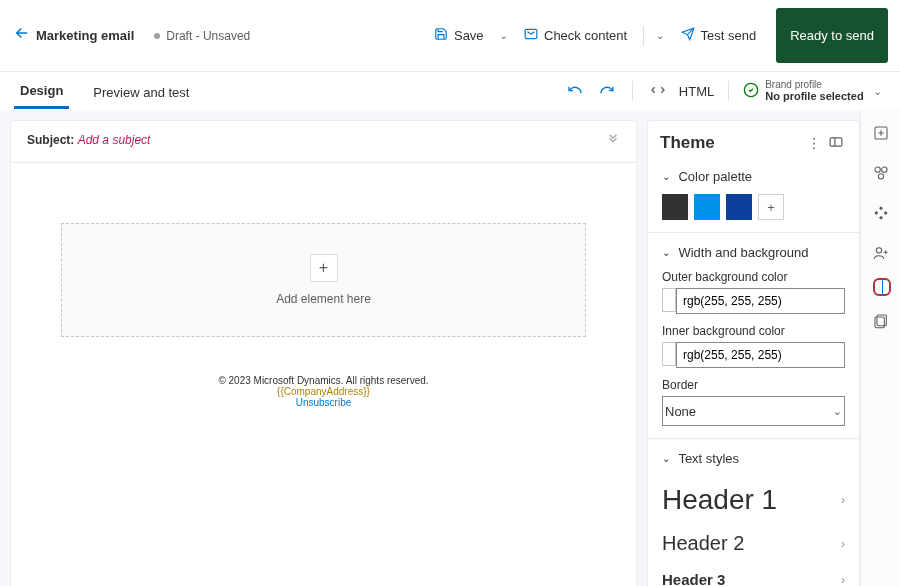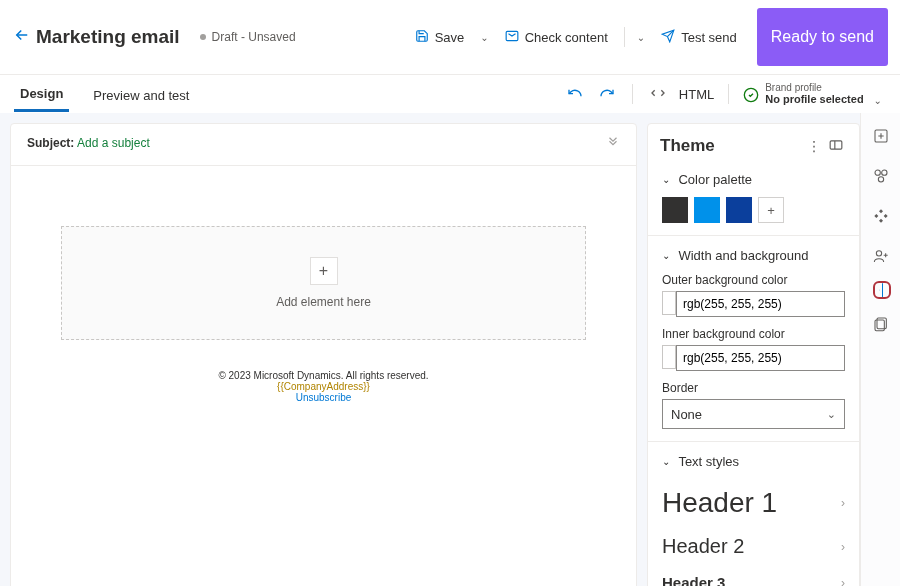--- a/index.html
+++ b/index.html
@@ -1,60 +1,60 @@
 <!DOCTYPE html>
 <html><head>
 <meta charset="utf-8">
 <style>
   * { box-sizing: border-box; font-family: "Segoe UI", Arial, sans-serif; }
   body { margin:0; background:#fff; color:#323130; font-size:13px; width:900px; height:586px; overflow:hidden; }
 
   
   .header { display:flex; align-items:center; padding:8px 12px 8px 8px; border-bottom:1px solid #edebe9;}
   .back-ico { color:#0078d4; width:28px; text-align:center; font-size:18px; cursor:pointer;}
-  .title { font-size:19px; font-weight:600; margin-right:20px;text-align:center;}
+  .title { font-size:13px; font-weight:600; margin-right:20px;text-align:center;}
   .status-dot { width:6px;height:6px;border-radius:50%;background:#a19f9d;display:inline-block;margin-right:6px;}
   .status-text{ color:#605e5c; font-size:12px;}
   .header-right{ margin-left:auto; display:flex; align-items:center; gap:4px;}
   .cmd-btn{ display:inline-flex;align-items:center;gap:6px;padding:5px 8px;border-radius:2px;cursor:pointer;}
   .cmd-btn span.label{ font-size:13px;}
   .cmd-ico{ font-size:14px;}
   .blue-ico{ color:#0078d4;}
   .divider-v{ width:1px;height:20px;background:#e1dfdd;margin:0 4px;}
-  .primary-btn{ background:#8b5cf6;color:#fff;padding:20px 14px;border-radius:3px;font-size:16px;cursor:pointer;margin-left:8px;}
+  .primary-btn{ background:#14532d;color:#fff;padding:20px 14px;border-radius:3px;font-size:13px;cursor:pointer;margin-left:8px;}
   .chev{ font-size:10px;color:#605e5c;padding:0 4px;cursor:pointer;}
 
   
   .tabrow{ display:flex; align-items:center; padding:0 14px; height:38px; }
   .tab{ padding:10px 6px 8px; margin-right:18px; font-size:13px; cursor:pointer;}
   .tab.active{ font-weight:600; border-bottom:3px solid #0f6cbd;}
   .toolbar-right{ margin-left:auto; display:flex; align-items:center; gap:10px;}
   .tb-ico{ width:22px; text-align:center; color:#0078d4; cursor:pointer; font-size:15px;}
   .html-ico{ color:#605e5c;font-size:13px;}
-  .brand-pill{ display:flex;align-items:flex-end;gap:6px;cursor:pointer;}
+  .brand-pill{ display:flex;align-items:center;gap:6px;cursor:pointer;}
   .brand-txt{ text-align:left; line-height:1.1;}
   .brand-small{ font-size:10px;color:#605e5c;}
   .brand-big{ font-size:11px; font-weight:600;}
 
   
   .body{ display:flex; background:#f5f7fb; height:calc(586px - 46px - 38px);}
   .canvas{ flex:1; margin:10px; background:#fff; border:1px solid #edebe9; border-radius:4px; overflow:hidden;}
   .side-wrap{ display:flex;}
 
   
   .canvas-head{ padding:12px 16px; display:flex; font-size:12px;}
   .canvas-head .left{ flex:1;}
   .canvas-head .right{ color:#a19f9d; cursor:pointer;}
   .lbl{ font-weight:600;}
-  .link{ color:#15803d; cursor:pointer;}
+  .link{ color:#be185d; cursor:pointer;font-style:italic;}
   .canvas-sep{ border-bottom:1px solid #edebe9;}
   .drop-zone{ margin:60px 50px 30px; border:1px dashed #c8c6c4; background:#fafafa; padding:30px 0; text-align:center;}
   .add-box{ width:28px;height:28px;margin:0 auto 10px;border:1px solid #e1dfdd;background:#fff;display:flex;align-items:center;justify-content:center;font-size:16px;color:#605e5c;}
   .drop-txt{ font-size:12px;color:#605e5c;}
-  .footer{ text-align:center; font-size:10px; margin-top:30px;}
+  .footer{ text-align:center; font-size:10px; margin-top:38px;}
   .footer .gold{ color:#b08400;}
   .footer .bluelink{ color:#0078d4; cursor:pointer;}
 
   
   .panel{ width:213px; margin:10px 0 10px 0; background:#fff; border:1px solid #edebe9; border-radius:4px; display:flex; flex-direction:column;}
   .panel-scroll{ overflow-y:auto; height:100%;}
   .panel-head{ display:flex; align-items:center; padding:12px 12px;}
   .panel-head .ptitle{ font-size:17px; font-weight:600; flex:1;}
   .panel-ico{ color:#605e5c; width:22px; text-align:center; cursor:pointer; font-size:14px;}
   .section{ border-top:1px solid #edebe9; padding:12px 14px;}
@@ -62,21 +62,21 @@
   .sec-head{ display:flex;align-items:center;gap:8px;margin-bottom:10px;cursor:pointer;}
   .sec-head .caret{ font-size:10px;color:#323130;}
   .sec-title{ font-size:13px;}
   .swatches{ display:flex;gap:6px;}
   .sw{ width:26px;height:26px;cursor:pointer;}
   .sw.add{ border:1px solid #d2d0ce;display:flex;align-items:center;justify-content:center;color:#605e5c;}
   .fieldlbl{ font-size:12px;color:#323130;margin:2px 0 4px;}
   .color-row{ display:flex;gap:0;margin-bottom:10px;}
   .mini-sw{ width:24px;height:24px;border:1px solid #c8c6c4;cursor:pointer;}
   .txt-in{ flex:1;height:26px;border:1px solid #8a8886;padding:0 6px;font-size:12px;}
-  .sel{ height:30px;border:1px solid #8a8886;display:flex;align-items:center;padding:0 8px;justify-content:space-between;cursor:pointer;font-size:13px;}
+  .sel{ height:30px;border:1px solid #8a8886;display:flex;align-items:center;padding:0 2px;justify-content:space-between;cursor:pointer;font-size:13px;}
   .style-row{ display:flex;align-items:center;justify-content:space-between;padding:8px 0;cursor:pointer;}
   .style-row .arrow{ color:#a19f9d;font-size:12px;}
   .h1{ font-size:28px;font-weight:400;}
   .h2{ font-size:20px;}
   .h3{ font-size:15px;font-weight:600;}
 
   
   .rail{ width:40px; background:#fcfcfd; border-left:1px solid #edebe9; display:flex;flex-direction:column;align-items:center;padding-top:14px;gap:22px;}
   .rail-ico{ width:18px;height:18px;color:#605e5c;cursor:pointer;display:flex;align-items:center;justify-content:center;}
   .rail-ico.selected-wrap{ border:2px solid #b0343e; border-radius:6px; padding:4px 6px 4px 4px; margin:-6px -8px -6px -6px; display:flex; align-items:center; gap:2px;}

